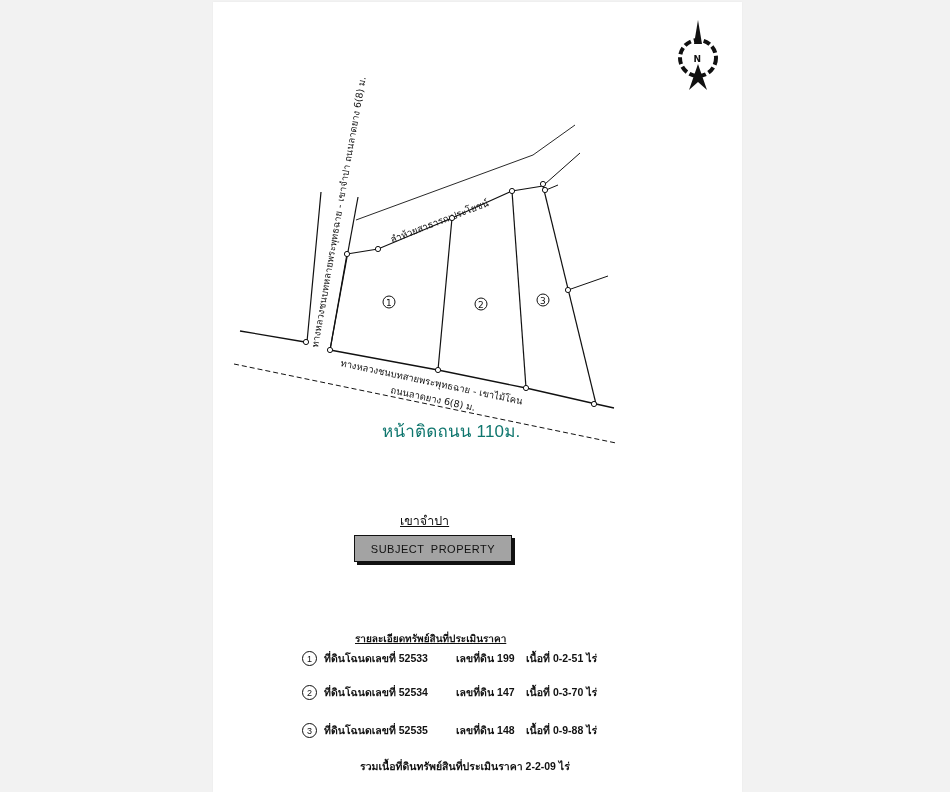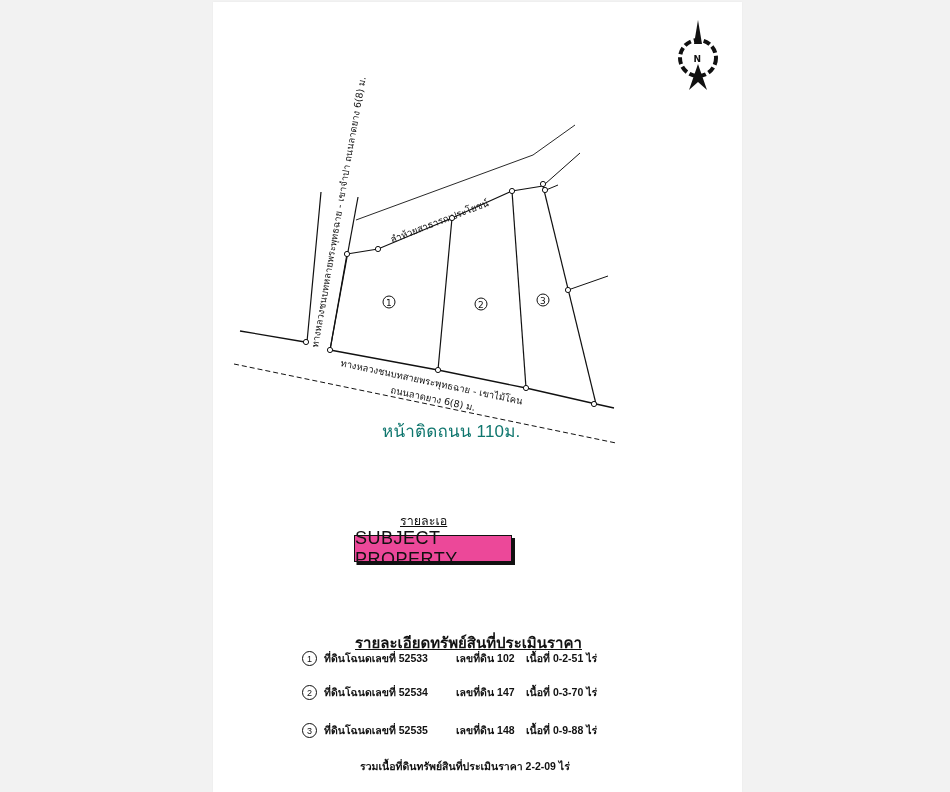--- a/index.html
+++ b/index.html
@@ -25,29 +25,29 @@
     .expand-label {
       position: absolute; left: 400px; top: 511px;
       font-size: 12.5px; color: #111; text-decoration: underline;
       font-family: "Liberation Sans", "DejaVu Sans", sans-serif;
     }
     .subject-box {
       position: absolute; left: 354px; top: 535px;
       width: 156px; height: 25px;
       border: 1.5px solid #111;
       box-shadow: 3px 3px 0 #111;
-      background: #ec4899;
+      background: #a3a3a3;
       font-family: "Liberation Sans", "DejaVu Sans", sans-serif;
-      font-size: 18px; color: #111;
+      font-size: 11px; color: #111;
       display: flex; align-items: center; justify-content: center;
       letter-spacing: 0.5px; word-spacing: 3px;
     }
     .details-title {
       position: absolute; left: 355px; top: 631px;
-      font-size: 15px; font-weight: bold; color: #111;
+      font-size: 10px; font-weight: bold; color: #111;
       text-decoration: underline;
       font-family: Liberation Sans, sans-serif;
     }
     .parcel-row {
       position: absolute; left: 302px;
       display: flex; align-items: center;
       font-family: "Liberation Sans", "DejaVu Sans", sans-serif;
       font-size: 10.5px; font-weight: bold; color: #111;
     }
     .parcel-row .num {
@@ -126,31 +126,31 @@
     <text x="478" y="307.5" font-size="9">2</text>
   </g>
   <g>
     <circle cx="543" cy="300" r="6" fill="#fff" stroke="#111" stroke-width="1"></circle>
     <text x="540" y="303.5" font-size="9">3</text>
   </g>
 </svg>
 
 <div class="frontage">หน้าติดถนน 110ม.</div>
 
-<div class="expand-label">รายละเอ</div>
+<div class="expand-label">เขาจำปา</div>
 <div class="subject-box">
   <span>SUBJECT PROPERTY</span>
 </div>
 
 <div class="details-title">รายละเอียดทรัพย์สินที่ประเมินราคา</div>
 
 <div class="parcel-row" style="top:650px;">
   <span class="num">1</span>
   <span class="deed">ที่ดินโฉนดเลขที่ 52533</span>
-  <span class="lot">เลขที่ดิน 102</span>
+  <span class="lot">เลขที่ดิน 199</span>
   <span class="area">เนื้อที่ 0-2-51 ไร่</span>
 </div>
 <div class="parcel-row" style="top:684px;">
   <span class="num">2</span>
   <span class="deed">ที่ดินโฉนดเลขที่ 52534</span>
   <span class="lot">เลขที่ดิน 147</span>
   <span class="area">เนื้อที่ 0-3-70 ไร่</span>
 </div>
 <div class="parcel-row" style="top:722px;">
   <span class="num">3</span>

